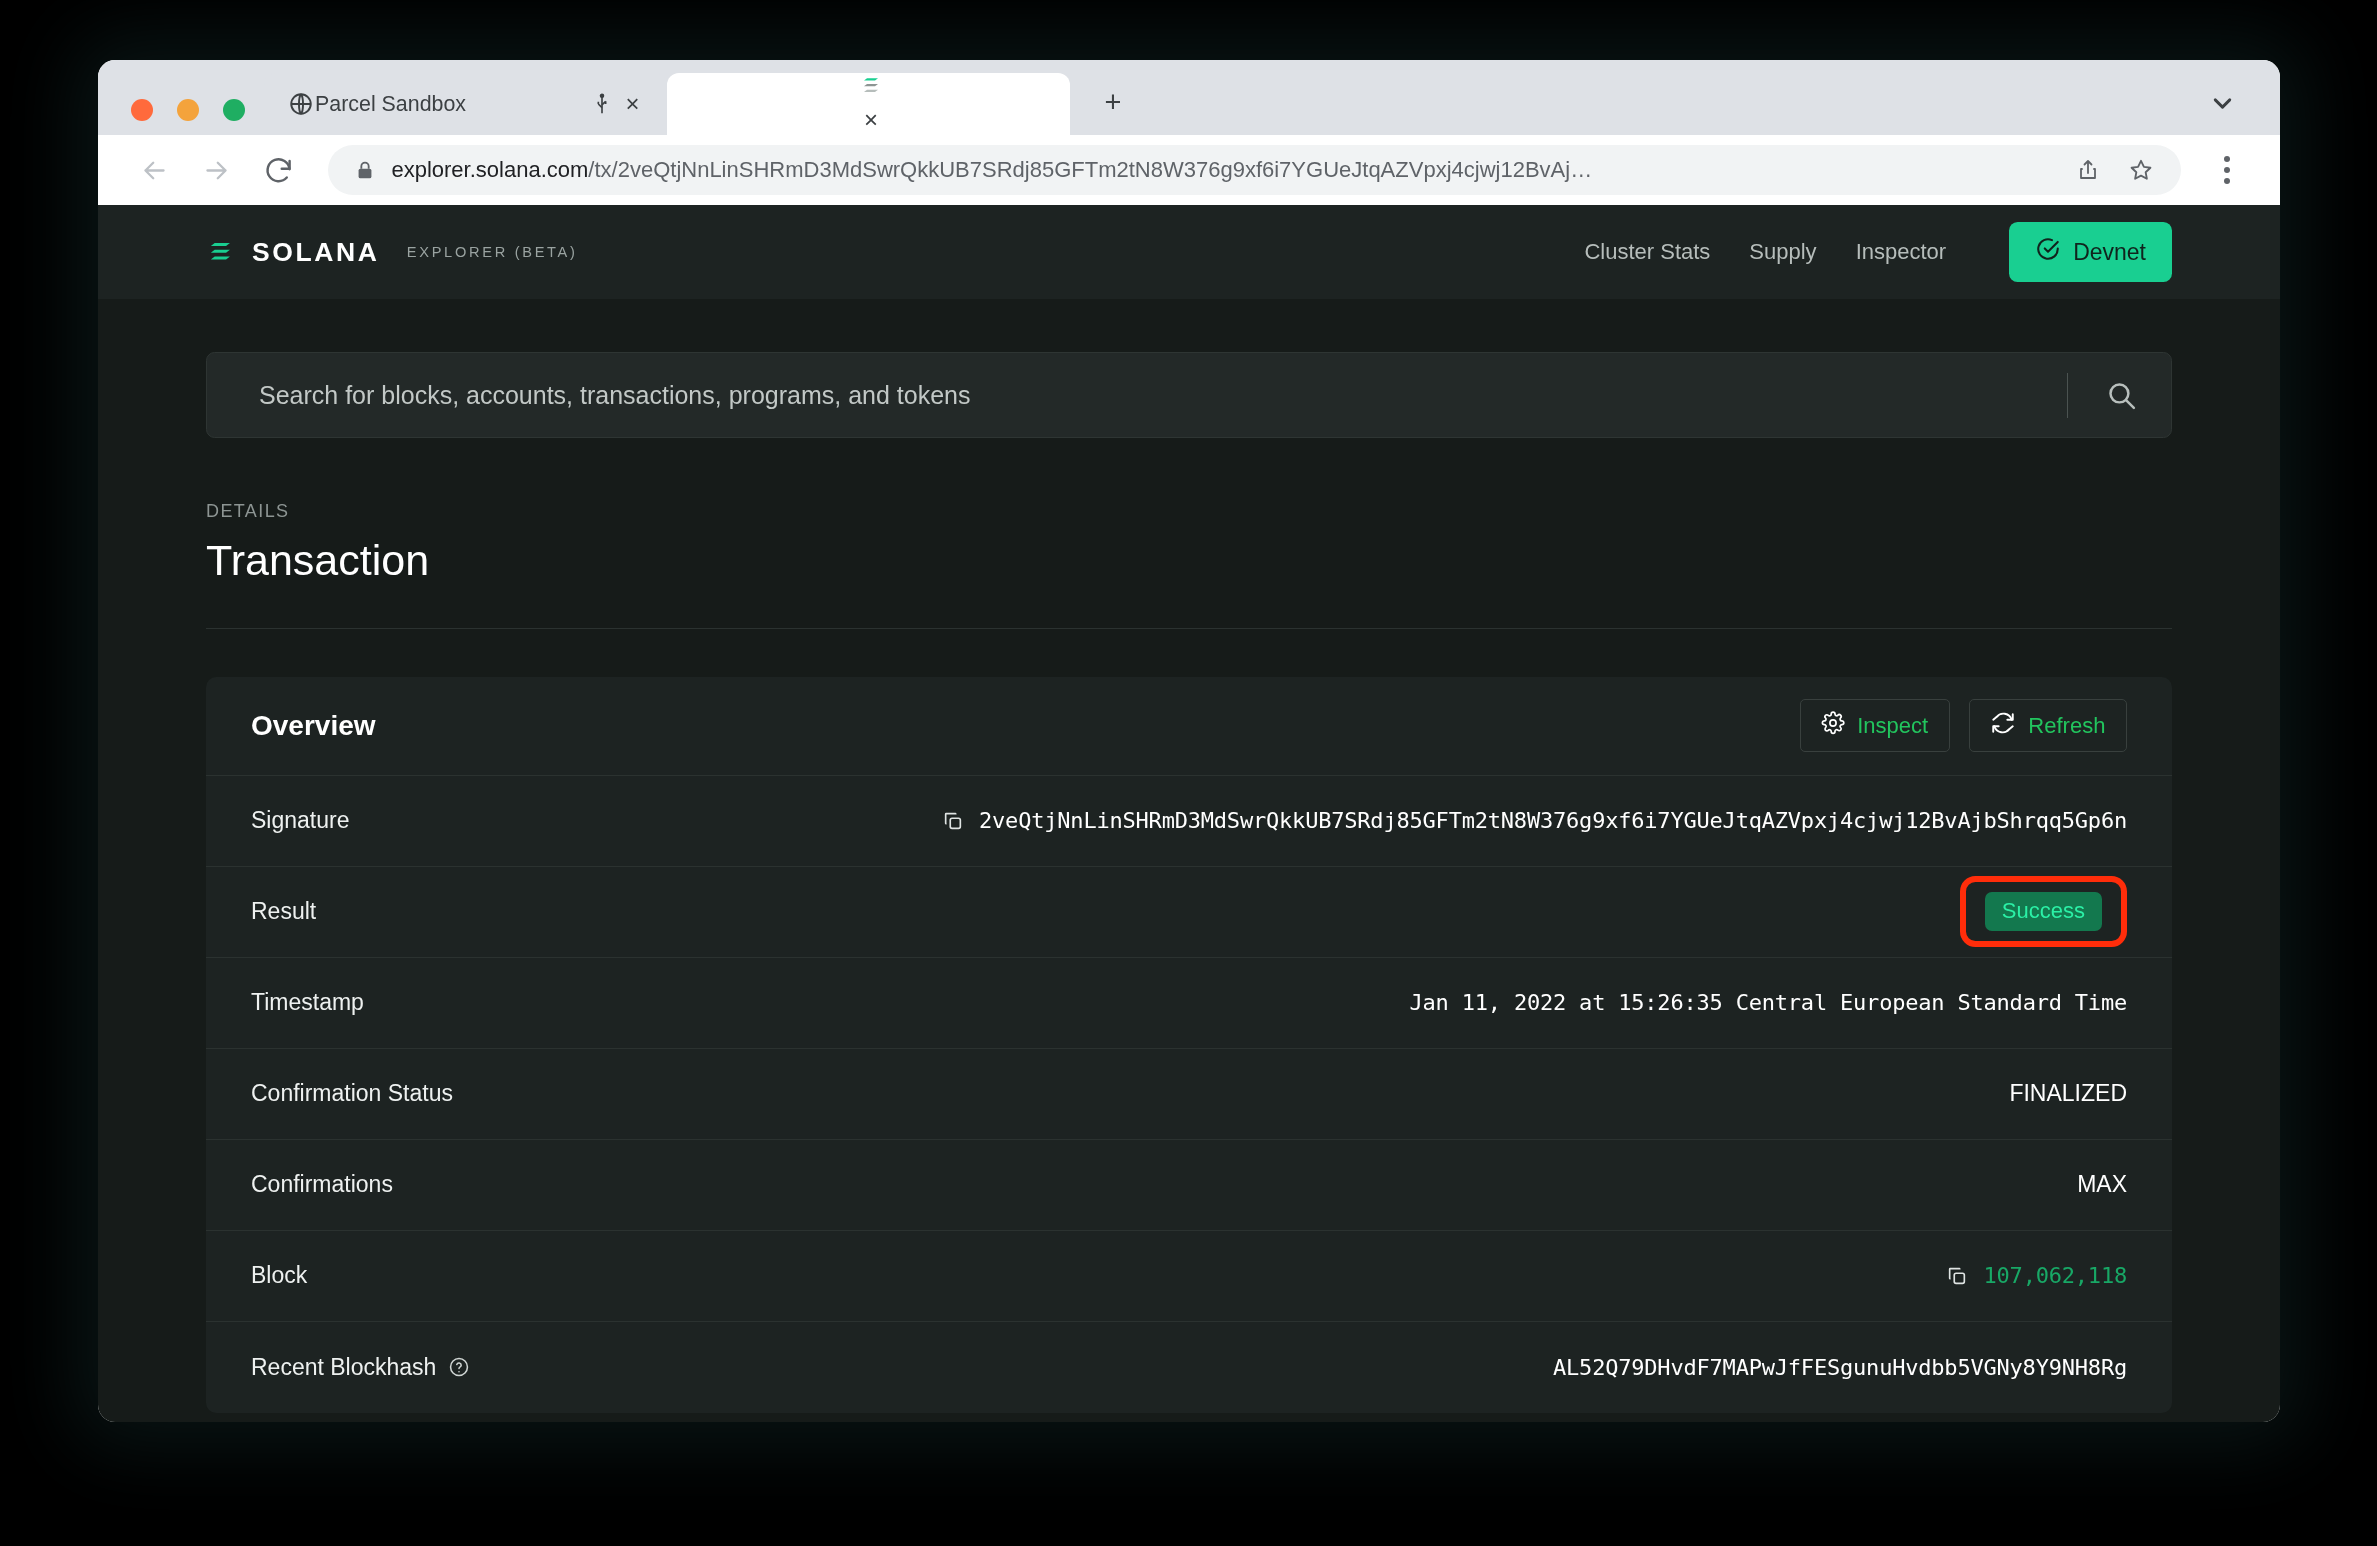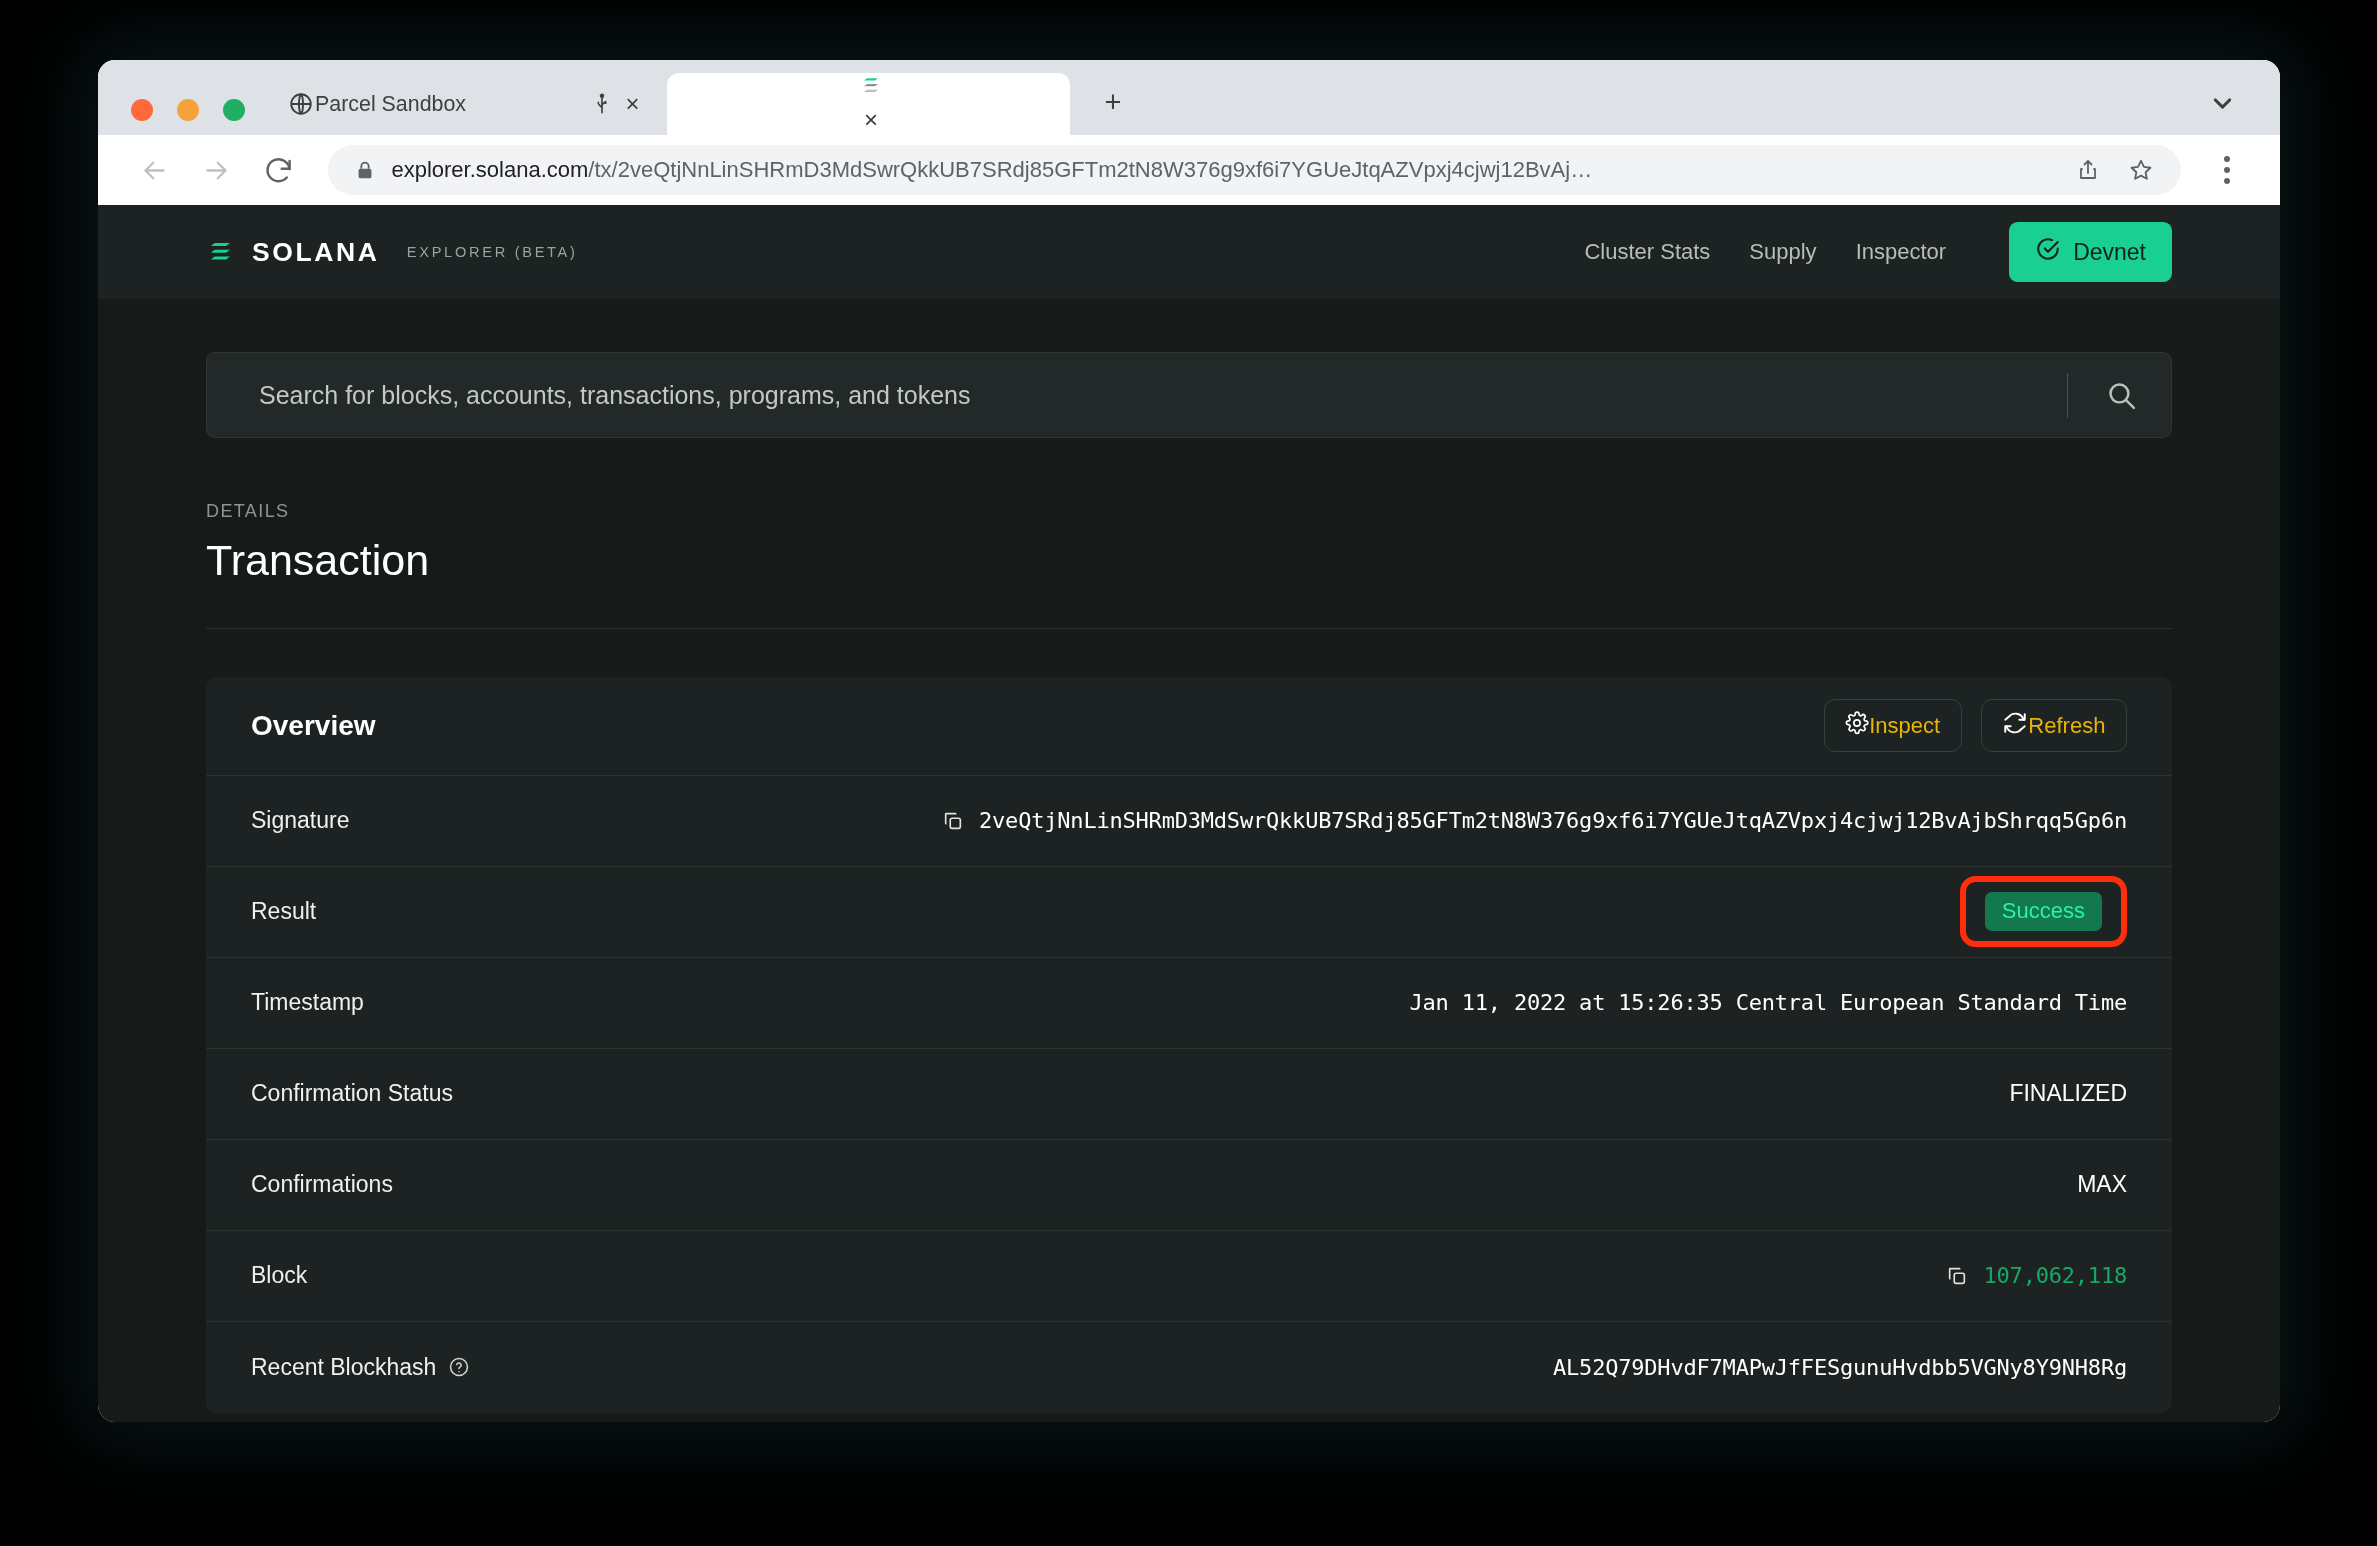--- a/index.html
+++ b/index.html
@@ -192,25 +192,25 @@
   .card-head {
     height: 99px;
     display: flex; align-items: center;
     padding: 0 45px;
     border-bottom: 0.9px solid #2b3230;
   }
   .card-title { font-size: 28px; color: #fff; font-weight: 700; }
   .card-actions { margin-left: auto; display: flex; gap: 19px; }
   .btn {
     border: 0.9px solid #39403e;
-    border-radius: 11px;
+    border-radius: 5px;
     height: 53px;
     padding: 0 20.6px;
-    display: flex; align-items: center; gap: 0;
-    color: #eab308; font-size: 22px;
+    display: flex; align-items: center; gap: 12px;
+    color: #22c55e; font-size: 22px;
     background: transparent;
   }
 
   .row {
     display: flex; align-items: center;
     min-height: 91px;
     padding: 0 45px;
     border-bottom: 0.9px solid #2b3230;
   }
   .row:last-child { border-bottom: none; }

